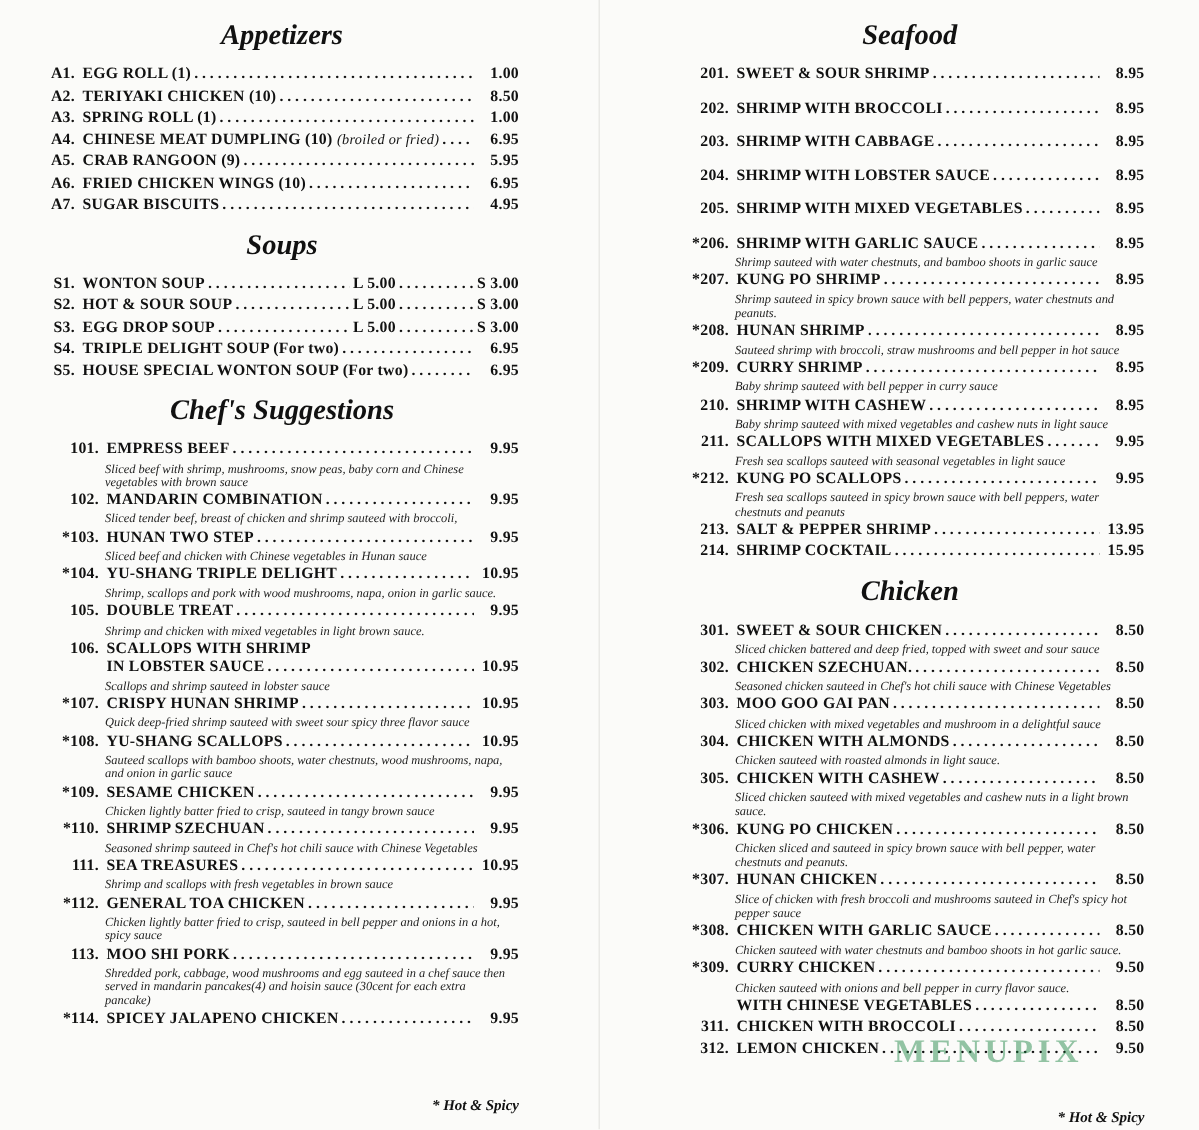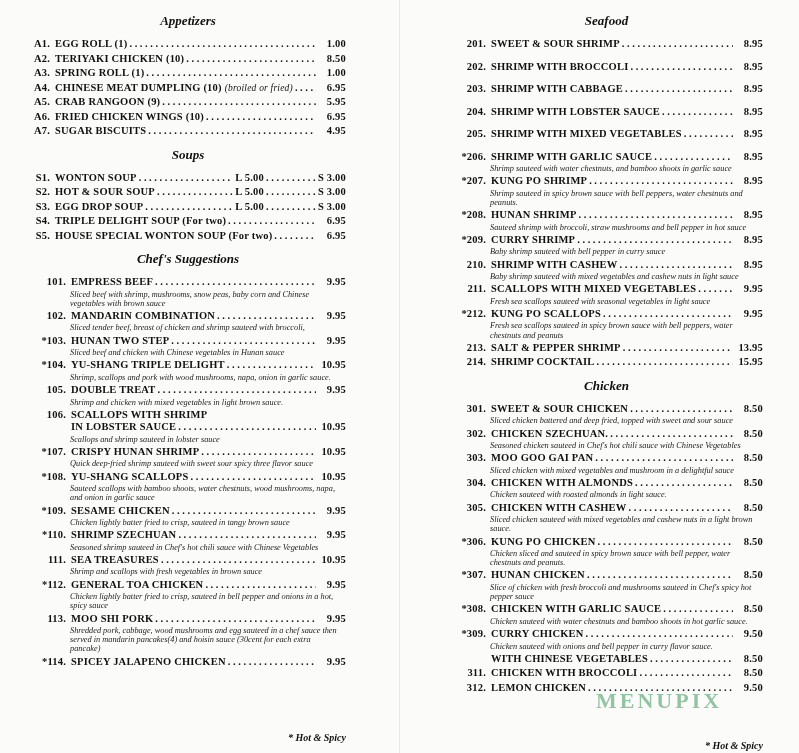--- a/index.html
+++ b/index.html
@@ -3,21 +3,21 @@
 <meta charset="utf-8">
 <style>
   *{margin:0;padding:0;box-sizing:border-box}
   html,body{background:#fbfbf9}
   body{width:799px;height:753px;font-family:"Liberation Serif","DejaVu Serif",serif;color:#111;overflow:hidden}
   .page{position:relative;width:799px;height:753px;display:flex;background:#fbfbf9}
   .divider{position:absolute;left:399px;top:0;width:1px;height:753px;background:#e9e9e6}
   .col{display:flex;flex-direction:column;height:753px}
   .col-left{width:400px;padding:6px 54px 10px 30px}
   .col-right{width:399px;padding:6px 36px 2px 50px}
-  .sec-title{text-align:center;font-style:italic;font-weight:bold;font-size:13px;margin:7px 0 9px}
+  .sec-title{text-align:center;font-style:italic;font-weight:bold;font-size:19px;margin:7px 0 9px}
   .item{margin-bottom:2px}
   .item.gap{margin-bottom:10px}
   .line{display:flex;align-items:baseline;font-weight:bold;font-size:10.5px;line-height:12.5px;letter-spacing:.2px;white-space:nowrap}
   .num{flex:0 0 auto;text-align:right}
   .narrow-num .num{width:20px}
   .wide-num .num{width:36px}
   .name{margin-left:5px}
   .note{font-weight:normal;font-style:italic;font-size:9.5px;margin-left:3px}
   .leader{flex:1 1 8px;overflow:hidden;letter-spacing:2.6px;margin:0 2px;min-width:8px}
   .leader2{flex:0 0 50px;min-width:0}

